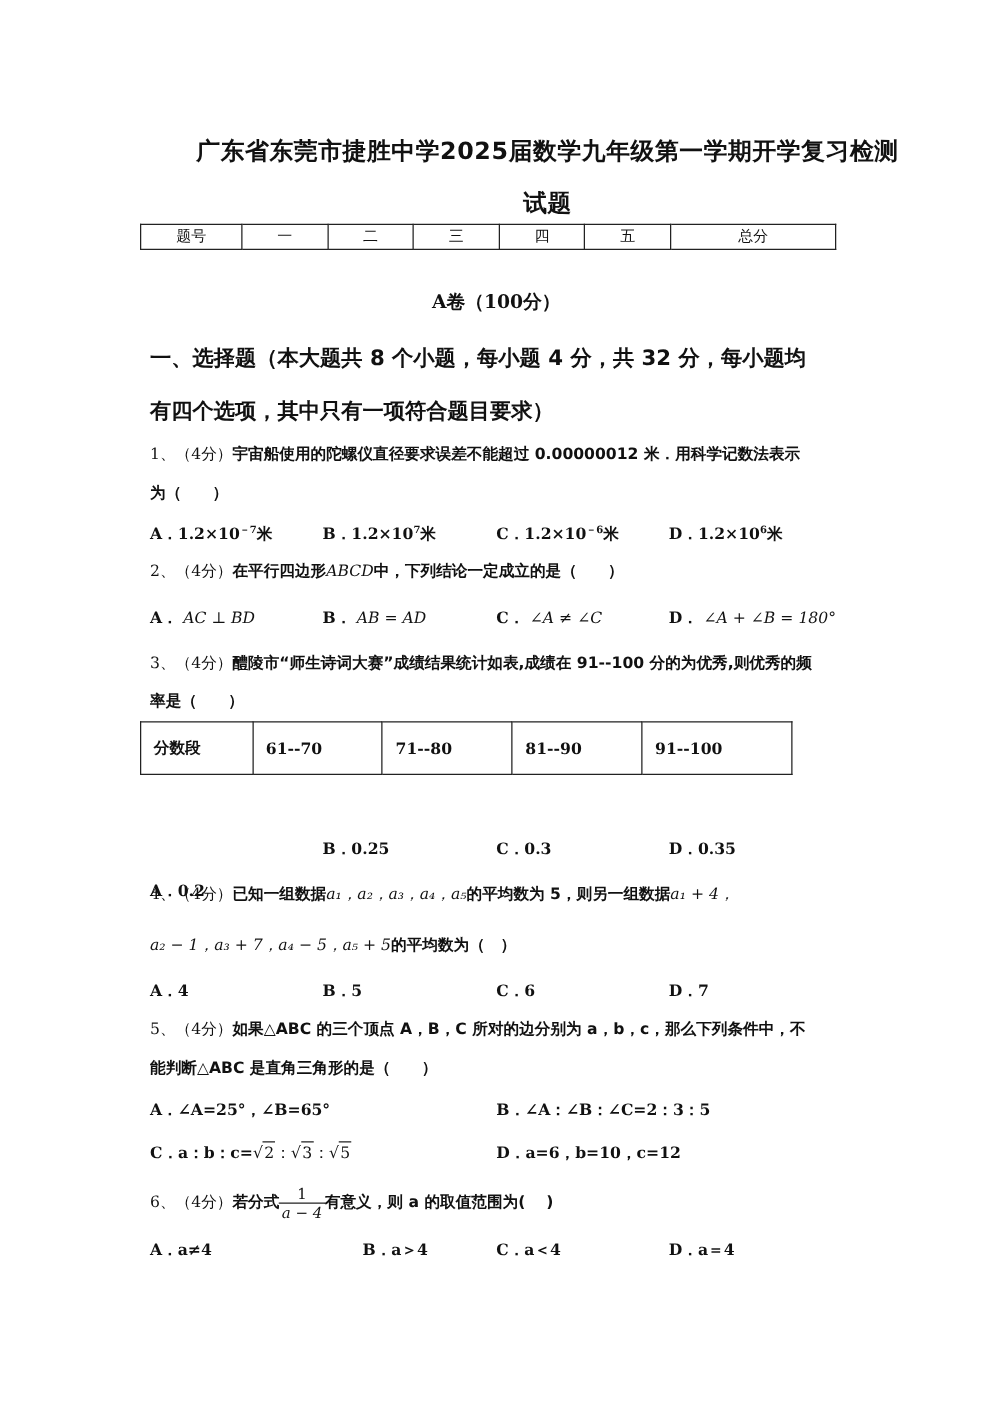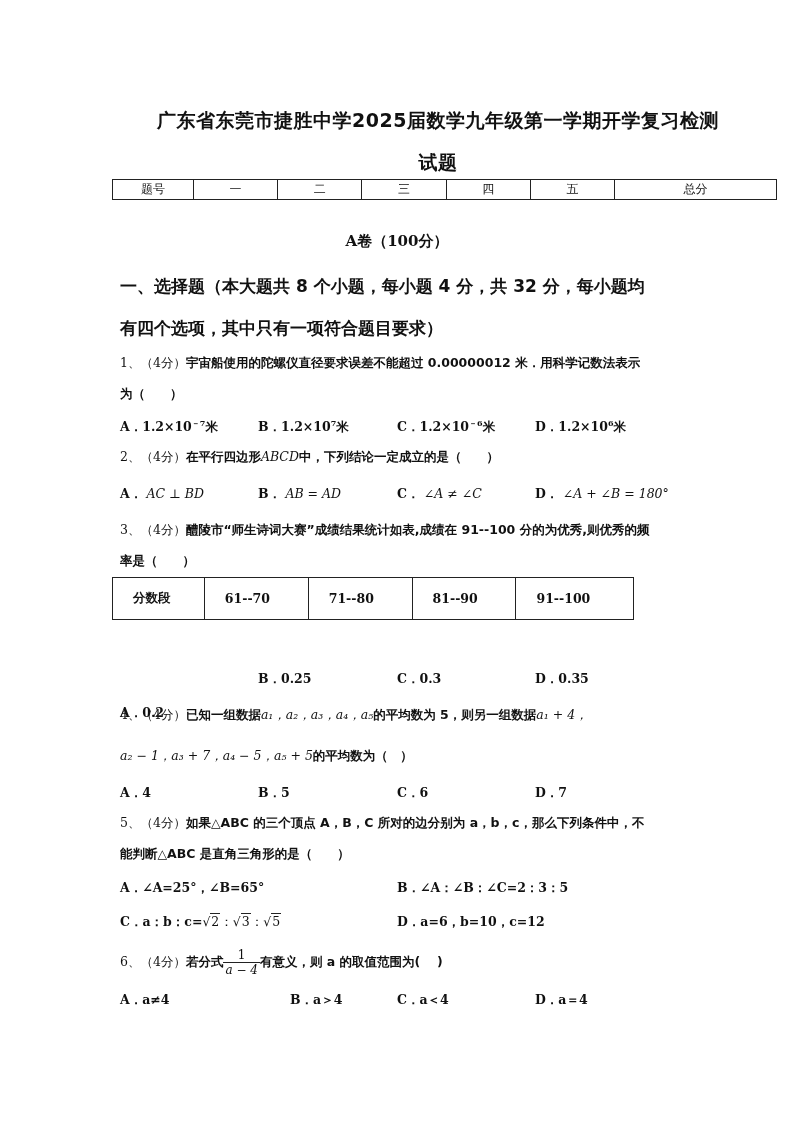--- a/index.html
+++ b/index.html
@@ -1,34 +1,34 @@
 <!DOCTYPE html>
 <html><head>
 <meta charset="utf-8">
 <style>
   html, body { margin: 0; padding: 0; background: #ffffff; }
   body { width: 794px; height: 1123px; position: relative; overflow: hidden;
          font-family: "DejaVu Serif", "Liberation Serif", serif; color: #111; }
   .abs { position: absolute; }
   .title { left: 0; width: 794px; text-align: center; font-family: "DejaVu Sans", sans-serif;
            font-weight: bold; font-size: 19px; letter-spacing: 0.5px; padding-left: 41px; }
-  table.score { position: absolute; left: 112px; top: 179px; width: 665px; border-collapse: collapse;
+  table.score { position: absolute; left: 112px; top: 179px; width: 557px; border-collapse: collapse;
                 font-family: "DejaVu Sans", sans-serif; font-size: 12px; }
   table.score td { border: 1px solid #222; height: 19px; padding: 0; text-align: center; }
   table.score td:first-child { width: 80px; }
   .section-a { left: 0; width: 794px; text-align: center; font-size: 15px; font-weight: bold; top: 232px; }
   .sec-h { left: 120px; font-size: 17px; font-weight: bold; font-family: "DejaVu Sans", sans-serif; }
   .q { left: 120px; font-size: 12.5px; font-weight: bold; font-family: "DejaVu Sans", sans-serif; white-space: nowrap; }
   .q .num { font-weight: normal; font-family: "DejaVu Serif", serif; }
   .opt { font-size: 12.5px; font-weight: bold; font-family: "DejaVu Serif", serif; white-space: nowrap; }
   .math { font-family: "DejaVu Serif", serif; font-style: italic; font-weight: normal; }
   sup { font-size: 8px; }
   table.freq { position: absolute; left: 112px; top: 577px; width: 522px; border-collapse: collapse;
                font-size: 12.5px; font-weight: bold; font-family: "DejaVu Serif", serif; }
-  table.freq td { border: 1px solid #222; height: 41px; padding: 0 0 0 20px; text-align: left; }
+  table.freq td { border: 1px solid #222; height: 41px; padding: 0 0 0 10px; text-align: left; }
   .frac { display: inline-block; vertical-align: middle; text-align: center; font-weight: normal; font-family: "DejaVu Serif", serif; font-size: 12px; line-height: 14px; }
   .frac .n { display: block; border-bottom: 1px solid #222; padding: 0 2px; }
   .frac .d { display: block; font-style: italic; padding: 0 2px; }
   .sqrt { font-weight: normal; font-family: "DejaVu Serif", serif; }
   .sqrt span { border-top: 1px solid #222; padding: 0 1px; }
 </style>
 </head>
 <body>
 
 <div class="abs title" style="top:108px;">广东省东莞市捷胜中学2025届数学九年级第一学期开学复习检测</div>

